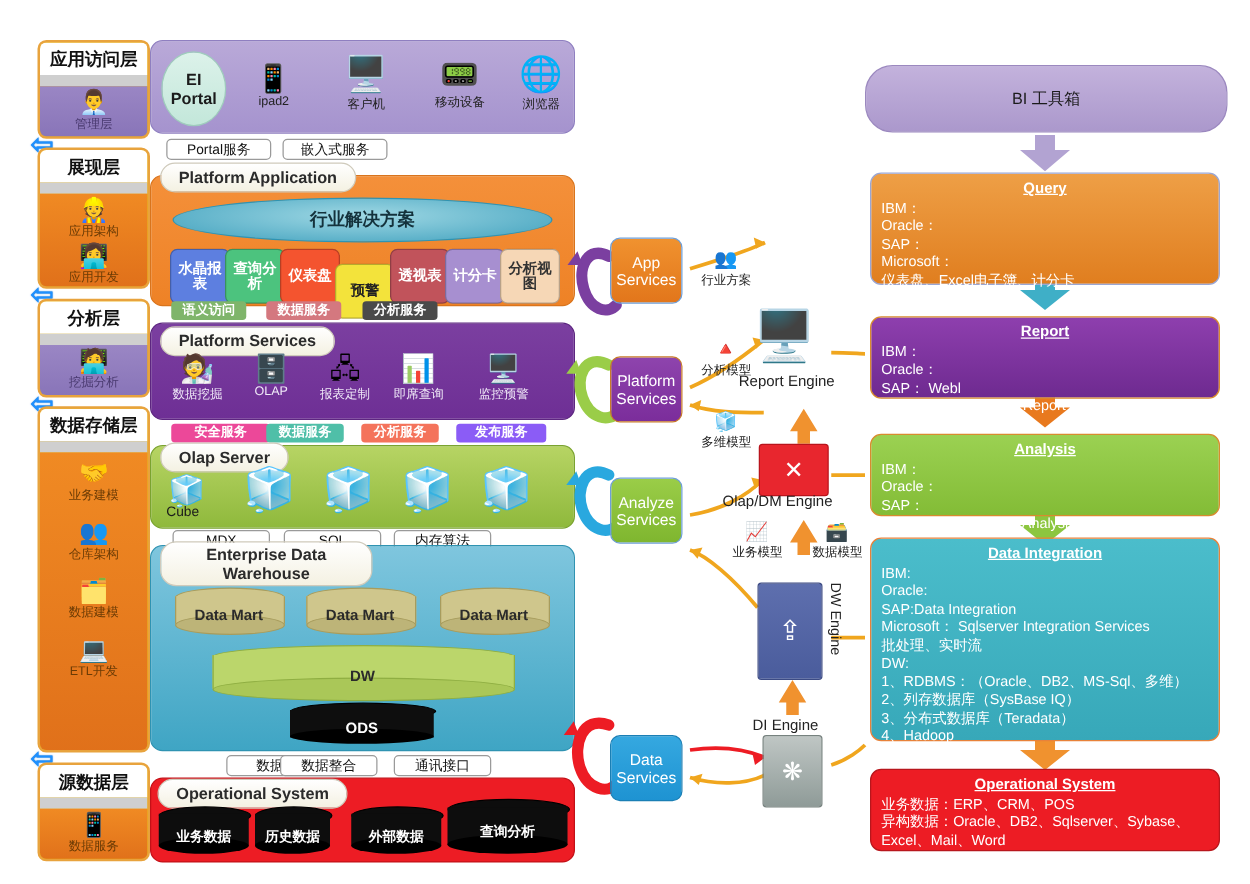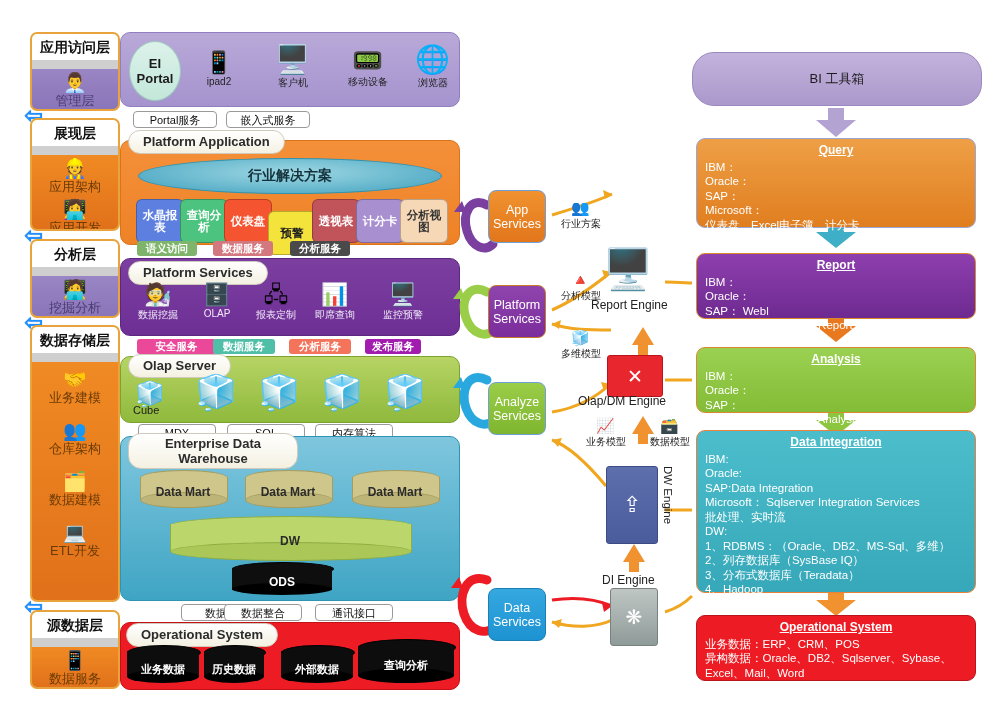--- a/index.html
+++ b/index.html
@@ -9,21 +9,21 @@
   .abs{position:absolute;box-sizing:border-box;}
 
   
   .layergroup{border:2px solid #E8A33D;border-radius:7px;background:#eab308;overflow:hidden;}
   .layergroup .ltitle{height:26px;line-height:26px;text-align:center;font-weight:bold;
         font-size:14px;color:#111;background:#fff;}
   .layergroup .lsub{height:9px;background:#cfcfcf;}
   .layergroup .lbody{background:linear-gradient(180deg,#F08A23,#E0701A);}
   .licon{width:100%;text-align:center;color:#5a3000;font-size:9px;padding-top:3px;}
   .licon .gl{display:block;font-size:19px;line-height:21px;color:#2b2b2b;}
-  .licon .cap{display:block;font-size:13px;color:#6b3b05;margin-top:-1px;}
+  .licon .cap{display:block;font-size:10px;color:#6b3b05;margin-top:-1px;}
   .lbody.purple{background:linear-gradient(180deg,#9A86C4,#8874B8);}
   .lbody.purple .licon .cap{color:#4a3a70;}
 
   .curvearrow{color:#1E90FF;font-size:23px;line-height:23px;font-weight:bold;
       text-shadow:0 0 1px #0f6fd0;}
 
   
   .panel{border-radius:10px;position:absolute;box-sizing:border-box;}
   .panel.appaccess{background:linear-gradient(180deg,#B9A9D8,#A593CE);border:1px solid #8f7fc0;}
   .panel.present{background:linear-gradient(180deg,#F4903A,#EE8226);border:1px solid #d9741c;}
@@ -240,21 +240,21 @@
     <span class="c" style="color:#f0e9f8;">即席查询</span>
   </div>
   <div class="ic" style="left:374px;top:283px;width:58px;">
     <span class="g">🖥️</span>
     <span class="c" style="color:#f0e9f8;">监控预警</span>
   </div>
 
   <div class="tag" style="left:137px;top:339px;width:79px;background:#ec4899;">安全服务</div>
   <div class="tag" style="left:213px;top:339px;width:62px;background:#4FBFA8;">数据服务</div>
   <div class="tag" style="left:289px;top:339px;width:62px;background:#F4735B;">分析服务</div>
-  <div class="tag" style="left:365px;top:339px;width:56px;background:#a21caf;color:#fff;">发布服务</div>
+  <div class="tag" style="left:365px;top:339px;width:72px;background:#8b5cf6;color:#fff;">发布服务</div>
 
   <div class="panel olap abs" style="left:120px;top:356px;width:340px;height:67px;"></div>
   <div class="pillhdr" style="left:128px;top:354px;">Olap Server</div>
   <div class="abs" style="left:135px;top:381px;font-size:24px;line-height:26px;">🧊</div>
   <div class="abs" style="left:133px;top:404px;font-size:11px;color:#1b1b1b;">Cube</div>
   <div class="abs" style="left:195px;top:374px;font-size:34px;line-height:36px;">🧊</div>
   <div class="abs" style="left:258px;top:374px;font-size:34px;line-height:36px;">🧊</div>
   <div class="abs" style="left:321px;top:374px;font-size:34px;line-height:36px;">🧊</div>
   <div class="abs" style="left:384px;top:374px;font-size:34px;line-height:36px;">🧊</div>
 
@@ -287,21 +287,21 @@
     <div class="cyl-label" style="top:15px;color:#2b2b2b;">Data Mart</div>
   </div>
 
   <div class="cylinder" style="left:170px;top:516px;width:240px;height:44px;">
     <div class="cyl-top" style="height:17px;background:#BBD66B;border:1px solid #8fae42;"></div>
     <div class="cyl-body" style="top:8px;height:27px;background:#BBD66B;border-left:1px solid #8fae42;border-right:1px solid #8fae42;"></div>
     <div class="cyl-bot" style="top:26px;height:17px;background:#AAC758;border:1px solid #8fae42;"></div>
     <div class="cyl-label" style="top:18px;color:#2b2b2b;">DW</div>
   </div>
 
-  <div class="cylinder" style="left:232px;top:562px;width:100px;height:34px;">
+  <div class="cylinder" style="left:232px;top:562px;width:115px;height:34px;">
     <div class="cyl-top" style="height:12px;background:#0e0e0e;border:1px solid #000;"></div>
     <div class="cyl-body" style="top:6px;height:22px;background:#0e0e0e;"></div>
     <div class="cyl-bot" style="top:21px;height:12px;background:#000;"></div>
     <div class="cyl-label" style="top:13px;color:#fff;">ODS</div>
   </div>
 
   <div class="svcbtn abs" style="left:133px;top:604px;width:92px;margin-left:48px;">数据链路</div>
   <div class="svcbtn abs" style="left:224px;top:604px;width:78px;">数据整合</div>
   <div class="svcbtn abs" style="left:315px;top:604px;width:78px;">通讯接口</div>
 

